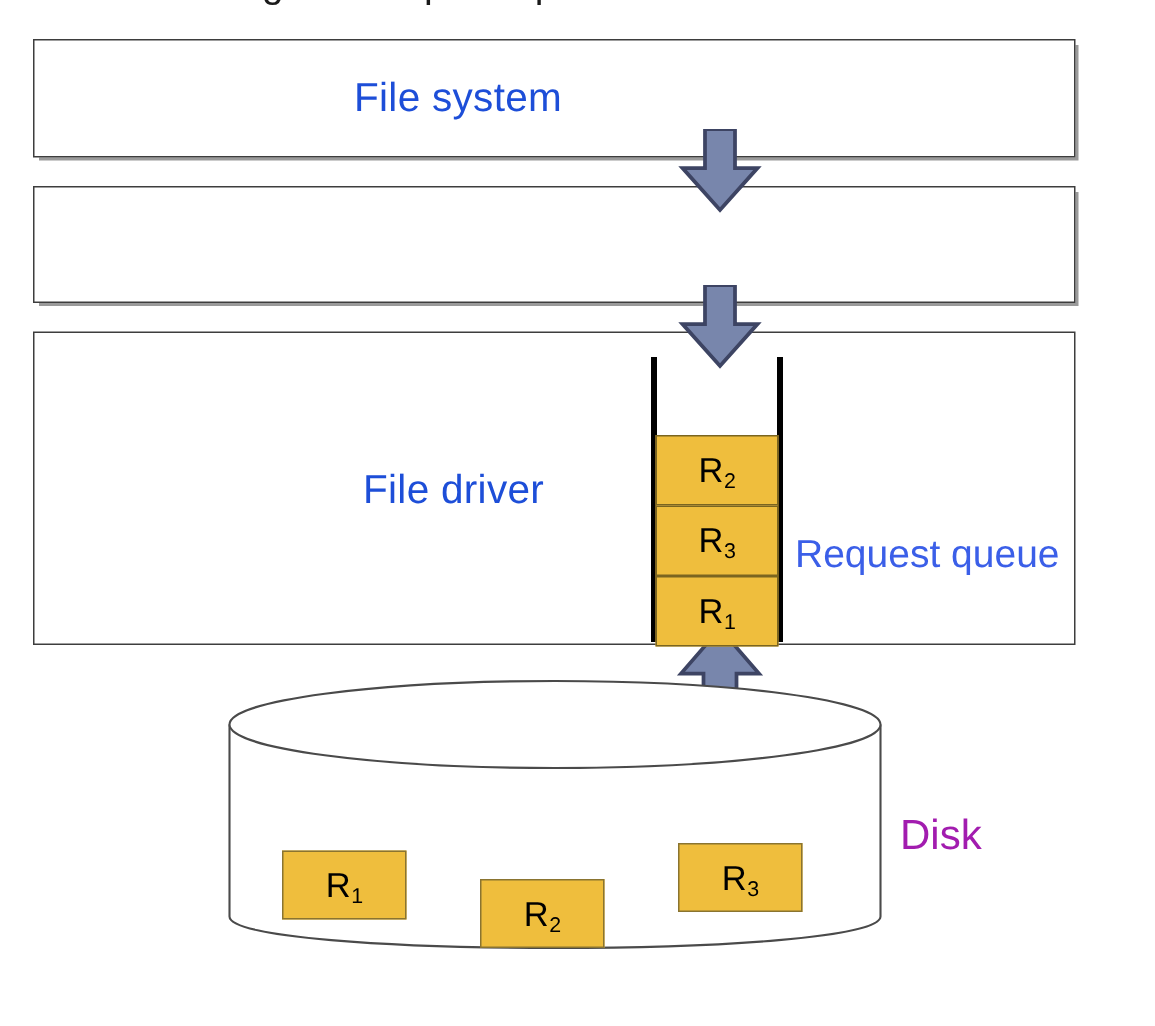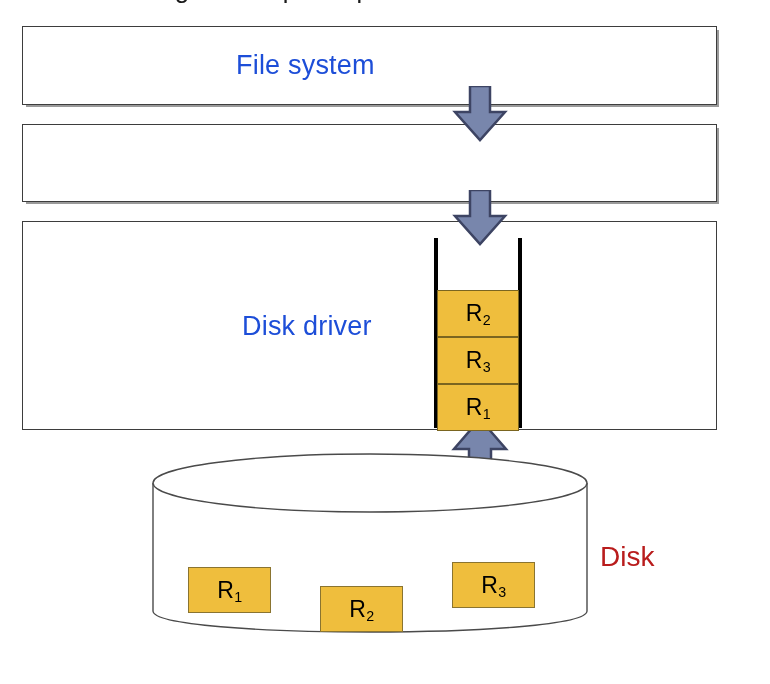--- a/index.html
+++ b/index.html
@@ -104,39 +104,39 @@
     background: #EFBE3D;
     border: 1px solid #8a7430;
     box-sizing: border-box;
     display: flex;
     align-items: center;
     justify-content: center;
   }
   .disk-caption {
     position: absolute;
     font-size: 28px;
-    color: #b91c1c;
+    color: #a21caf;
     white-space: nowrap;
     font-family: "Liberation Sans", sans-serif;
   }
 </style>
 </head>
 <body>
 
 <div id="canvas">
 
   <div class="top-crop">Disk scheduling and request queue</div>
 
   <div class="layer-box shadowed" style="left:22px; top:26px; width:695px; height:79px;"></div>
   <div class="layer-label" style="left:236px; top:50px;">File system</div>
 
   <div class="layer-box shadowed" style="left:22px; top:124px; width:695px; height:78px;"></div>
 
   <div class="layer-box" style="left:22px; top:221px; width:695px; height:209px;"></div>
-  <div class="layer-label" style="left:242px; top:311px;">Disk driver</div>
+  <div class="layer-label" style="left:242px; top:311px;">File driver</div>
 
   <div class="arrow" style="left:452px; top:86px; width:56px; height:56px;">
     <svg width="56" height="56" viewBox="0 0 56 56">
       <polygon points="18,0 38,0 38,26 53,26 28,54 3,26 18,26" fill="#7886AC" stroke="#3D4463" stroke-width="2.5" stroke-linejoin="miter"></polygon>
     </svg>
   </div>
 
   <div class="arrow" style="left:452px; top:190px; width:56px; height:56px;">
     <svg width="56" height="56" viewBox="0 0 56 56">
       <polygon points="18,0 38,0 38,26 53,26 28,54 3,26 18,26" fill="#7886AC" stroke="#3D4463" stroke-width="2.5" stroke-linejoin="miter"></polygon>
@@ -155,20 +155,21 @@
   <div class="queue-slot" style="left:437px; top:290px; width:82px; height:47px;">
     <span class="rlabel"><span>R</span><sub>2</sub></span>
   </div>
   <div class="queue-slot" style="left:437px; top:337px; width:82px; height:47px;">
     <span class="rlabel"><span>R</span><sub>3</sub></span>
   </div>
   <div class="queue-slot" style="left:437px; top:384px; width:82px; height:47px;">
     <span class="rlabel"><span>R</span><sub>1</sub></span>
   </div>
 
+  <div class="queue-caption" style="left:530px; top:354px;">Request queue</div>
 
   <div class="disk-wrap" style="left:148px; top:443px; width:444px; height:215px;">
     <svg width="444" height="215" viewBox="0 0 444 215">
 
       <path d="M 5,40 L 5,168 C 5,196 439,196 439,168 L 439,40" fill="#ffffff" stroke="#4a4a4a" stroke-width="1.4"></path>
 
       <ellipse cx="222" cy="40" rx="217" ry="29" fill="#ffffff" stroke="#4a4a4a" stroke-width="1.4"></ellipse>
     </svg>
   </div>
 

